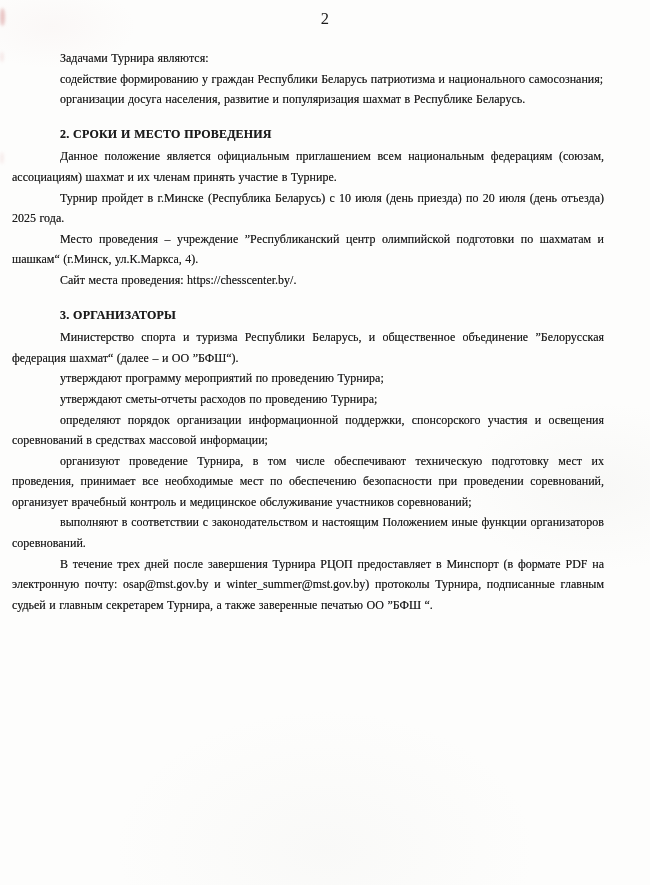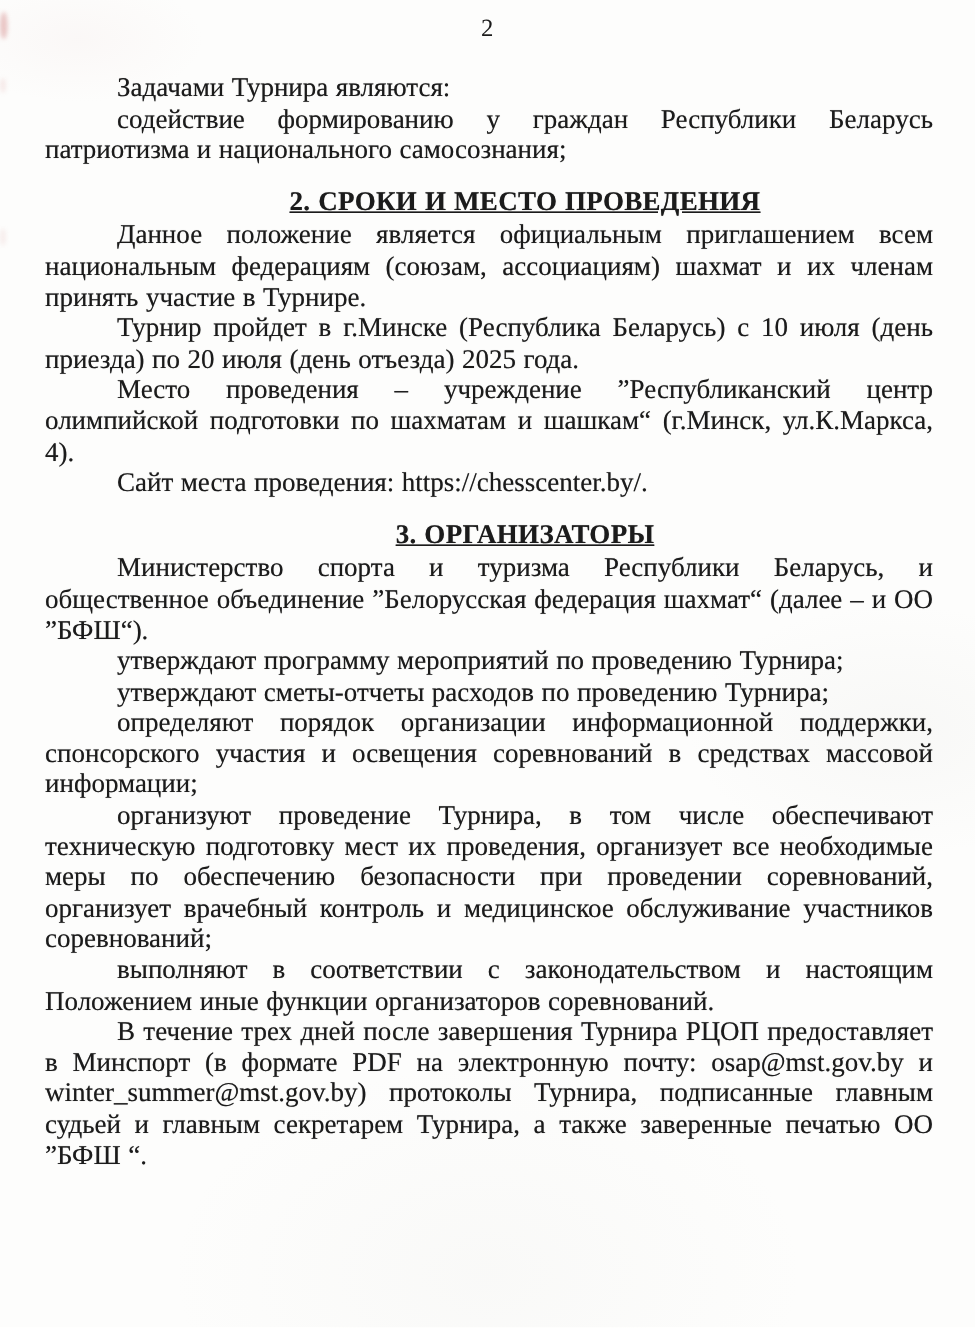--- a/index.html
+++ b/index.html
@@ -45,66 +45,66 @@
   }
   .pagenum {
     margin: 8px 0 0 0;
     height: 21px;
     text-align: center;
     font-size: 16.5px;
     line-height: 21px;
     letter-spacing: 0.5px;
   }
   .textblock {
-    margin: 19px 28px 0 30px;
+    margin: 19px 28px 0 12px;
     width: 592px;
-    font-size: 18px;
+    font-size: 12px;
     line-height: 20.6px;
     text-shadow: 0 0 0.45px rgba(10,10,10,0.55);
   }
   .textblock p {
     margin: 0;
     padding: 0;
     text-indent: 48px;
     text-align: justify;
     word-spacing: 0.5px;
   }
   .textblock p.heading {
     font-weight: bold;
-    text-align: center;
+    text-align: left;
     margin-top: 14px;
     margin-bottom: 2px;
     letter-spacing: 0.2px;
-    text-decoration: underline;
   }
 </style>
 </head>
 <body>
 
 <div class="page">
 
   <div class="smudge smudge-1"></div>
   <div class="smudge smudge-2"></div>
   <div class="smudge smudge-3"></div>
 
   <div class="pagenum">2</div>
 
   <div class="textblock">
     <p>Задачами Турнира являются:</p>
     <p>содействие формированию у граждан Республики Беларусь патриотизма и национального самосознания;</p>
+    <p>организации досуга населения, развитие и популяризация шахмат в Республике Беларусь.</p>
 
     <p class="heading">2. СРОКИ И МЕСТО ПРОВЕДЕНИЯ</p>
     <p>Данное положение является официальным приглашением всем национальным федерациям (союзам, ассоциациям) шахмат и их членам принять участие в Турнире.</p>
     <p>Турнир пройдет в г.Минске (Республика Беларусь) с 10 июля (день приезда) по 20 июля (день отъезда) 2025 года.</p>
     <p>Место проведения – учреждение ”Республиканский центр олимпийской подготовки по шахматам и шашкам“ (г.Минск, ул.К.Маркса, 4).</p>
     <p>Сайт места проведения: https://chesscenter.by/.</p>
 
     <p class="heading">3. ОРГАНИЗАТОРЫ</p>
     <p>Министерство спорта и туризма Республики Беларусь, и общественное объединение ”Белорусская федерация шахмат“ (далее – и ОО ”БФШ“).</p>
     <p>утверждают программу мероприятий по проведению Турнира;</p>
     <p>утверждают сметы-отчеты расходов по проведению Турнира;</p>
     <p>определяют порядок организации информационной поддержки, спонсорского участия и освещения соревнований в средствах массовой информации;</p>
-    <p>организуют проведение Турнира, в том числе обеспечивают техническую подготовку мест их проведения, организует все необходимые меры по обеспечению безопасности при проведении соревнований, организует врачебный контроль и медицинское обслуживание участников соревнований;</p>
+    <p>организуют проведение Турнира, в том числе обеспечивают техническую подготовку мест их проведения, принимает все необходимые мест по обеспечению безопасности при проведении соревнований, организует врачебный контроль и медицинское обслуживание участников соревнований;</p>
     <p>выполняют в соответствии с законодательством и настоящим Положением иные функции организаторов соревнований.</p>
     <p>В течение трех дней после завершения Турнира РЦОП предоставляет в Минспорт (в формате PDF на электронную почту: osap@mst.gov.by и winter_summer@mst.gov.by) протоколы Турнира, подписанные главным судьей и главным секретарем Турнира, а также заверенные печатью ОО ”БФШ “.</p>
   </div>
 
 </div>
 
 </body></html>

